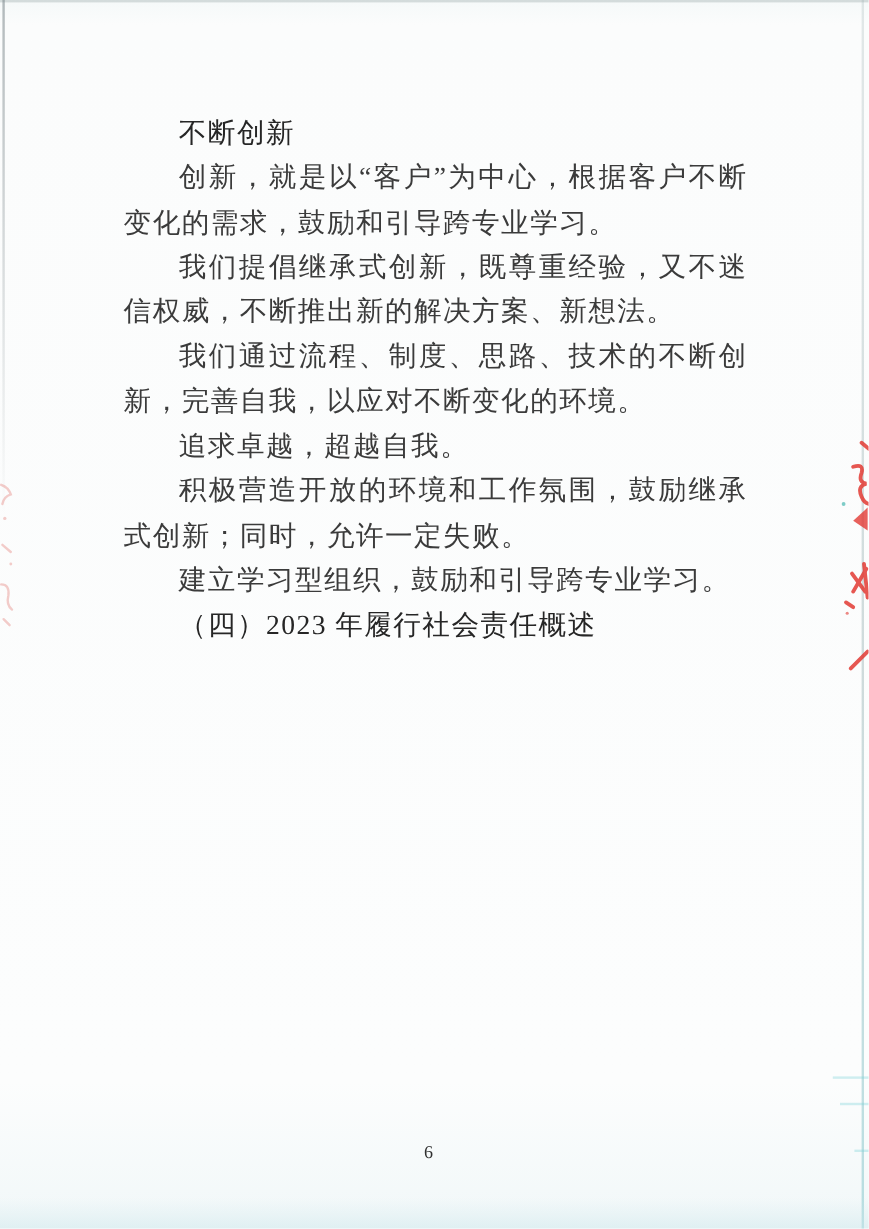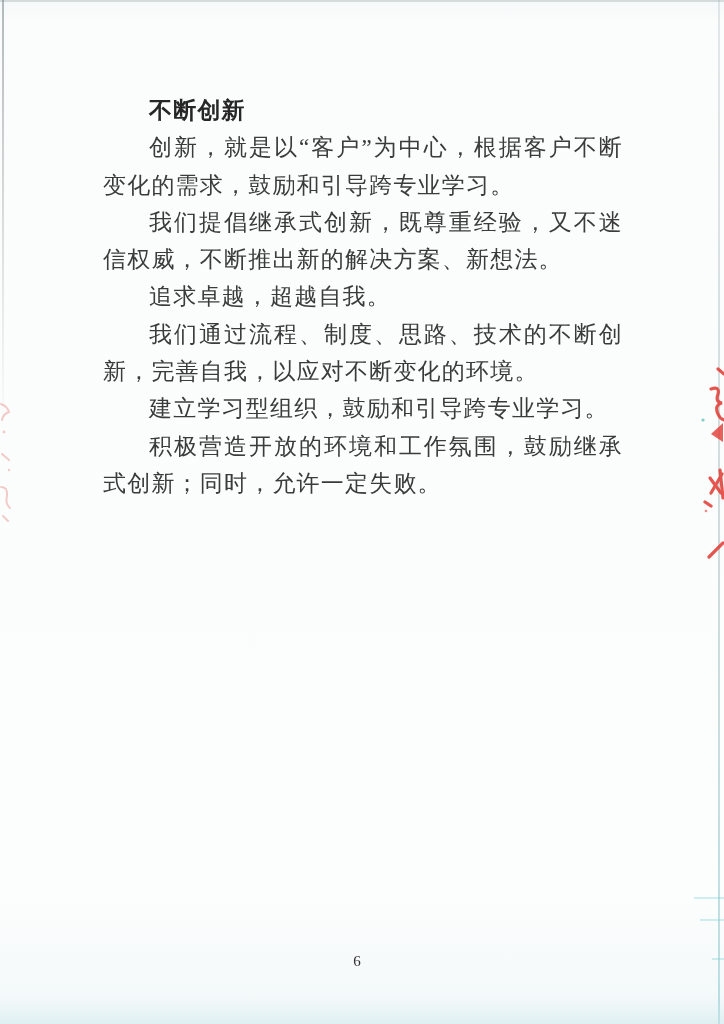--- a/index.html
+++ b/index.html
@@ -26,21 +26,21 @@
     background:linear-gradient(180deg, rgba(208,232,236,0.0), rgba(205,231,236,0.45));}
 
   
   .text-block{
     position:absolute;left:103px;top:92px;width:520px;
     font-size:23px;line-height:37.3px;letter-spacing:1.2px;
     color:#3b3b3b;
     text-align:justify;text-justify:inter-ideograph;
   }
   .text-block p{margin:0;text-indent:2em;}
-  .text-block p.heading{font-weight:700;color:#262626;}
+  .text-block p.heading{font-weight:400;color:#262626;}
 
   
   .seal-right{position:absolute;left:697px;top:360px;width:27px;height:202px;}
   
   .seal-bleed{position:absolute;left:0;top:392px;width:16px;height:140px;opacity:0.33;filter:blur(0.6px);}
 
   .page-num{
     position:absolute;left:0;top:953px;width:714px;
     text-align:center;font-size:15px;color:#303030;
     font-family:"Liberation Serif","DejaVu Serif",serif;
@@ -56,24 +56,25 @@
   <div class="scan-right"></div>
   <div class="cyan-streak streak-1"></div>
   <div class="cyan-streak streak-2"></div>
   <div class="cyan-streak streak-3"></div>
   <div class="bottom-tint"></div>
 
   <div class="text-block">
       <p class="heading">不断创新</p>
       <p class="para">创新，就是以“客户”为中心，根据客户不断变化的需求，鼓励和引导跨专业学习。</p>
       <p class="para">我们提倡继承式创新，既尊重经验，又不迷信权威，不断推出新的解决方案、新想法。</p>
+      <p class="para">我们通过流程、制度、思路、技术的不断创新，完善自我，以应对不断变化的环境。</p>
       <p class="para">追求卓越，超越自我。</p>
-      <p class="para">我们通过流程、制度、思路、技术的不断创新，完善自我，以应对不断变化的环境。</p>
+      <p class="para">积极营造开放的环境和工作氛围，鼓励继承式创新；同时，允许一定失败。</p>
       <p class="para">建立学习型组织，鼓励和引导跨专业学习。</p>
-      <p class="para">积极营造开放的环境和工作氛围，鼓励继承式创新；同时，允许一定失败。</p>
+      <p class="heading">（四）2023 年履行社会责任概述</p>
     </div>
 
   <svg class="seal-right" viewBox="0 0 27 202" xmlns="http://www.w3.org/2000/svg">
     <g stroke="#e23a33" stroke-width="3.2" fill="none" stroke-linecap="round" opacity="0.85">
       <path d="M21,9 l6,5"></path>
       <path d="M14,29 q9,-3 7,5 q-3,8 4,9 q-8,2 -4,11 q2,5 6,6"></path>
       <path d="M13,118 l11,15"></path>
       <path d="M25,114 l-11,19"></path>
       <path d="M23,110 l3,28"></path>
       <path d="M8,142 l6,4"></path>

